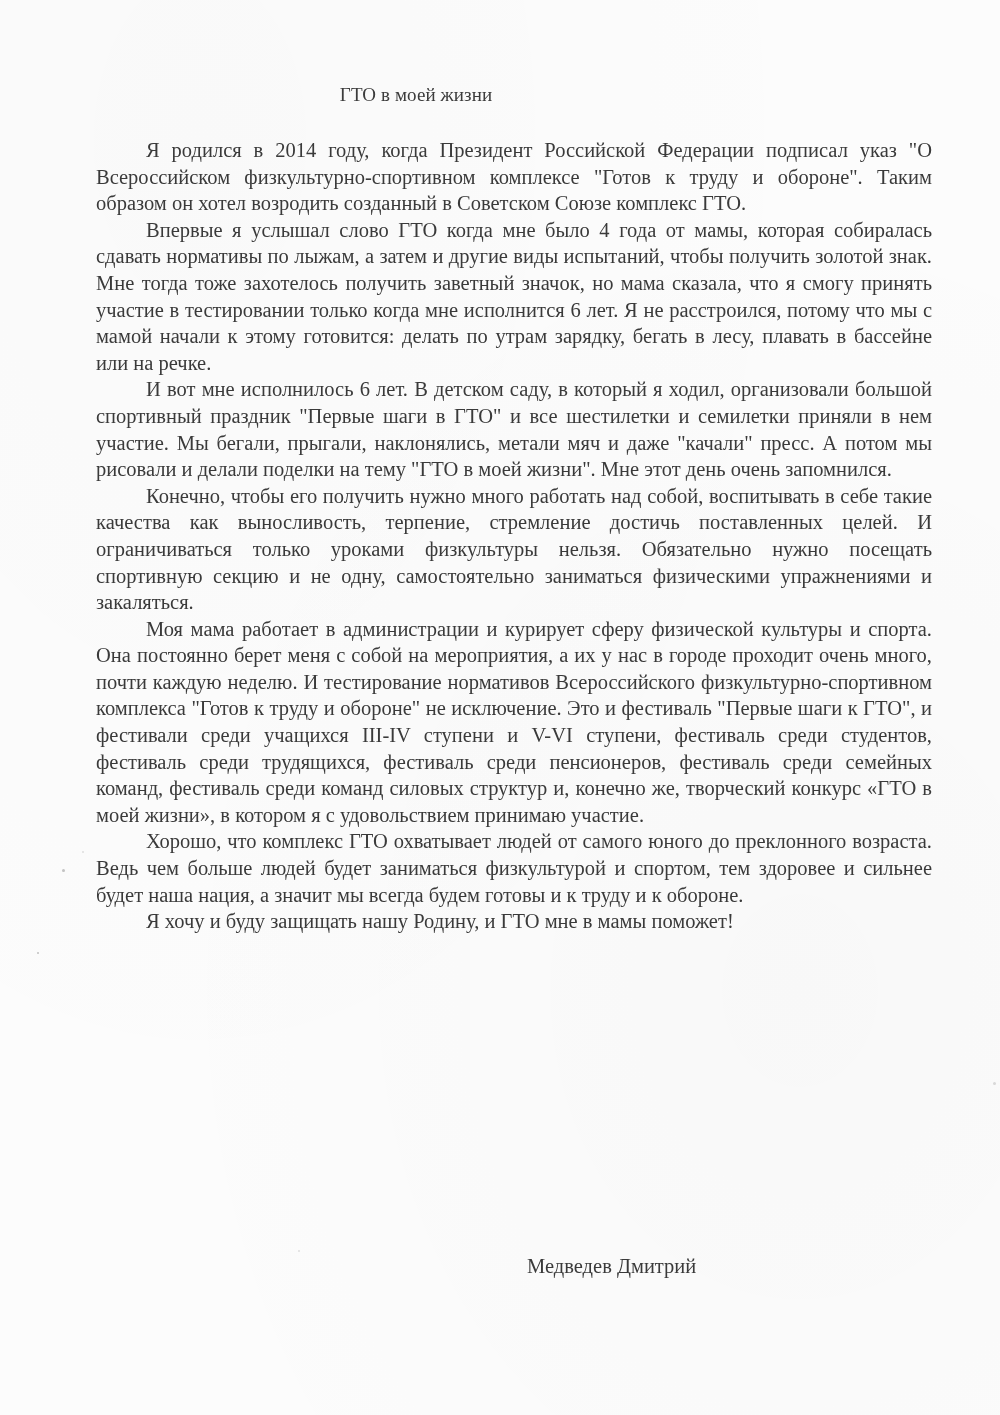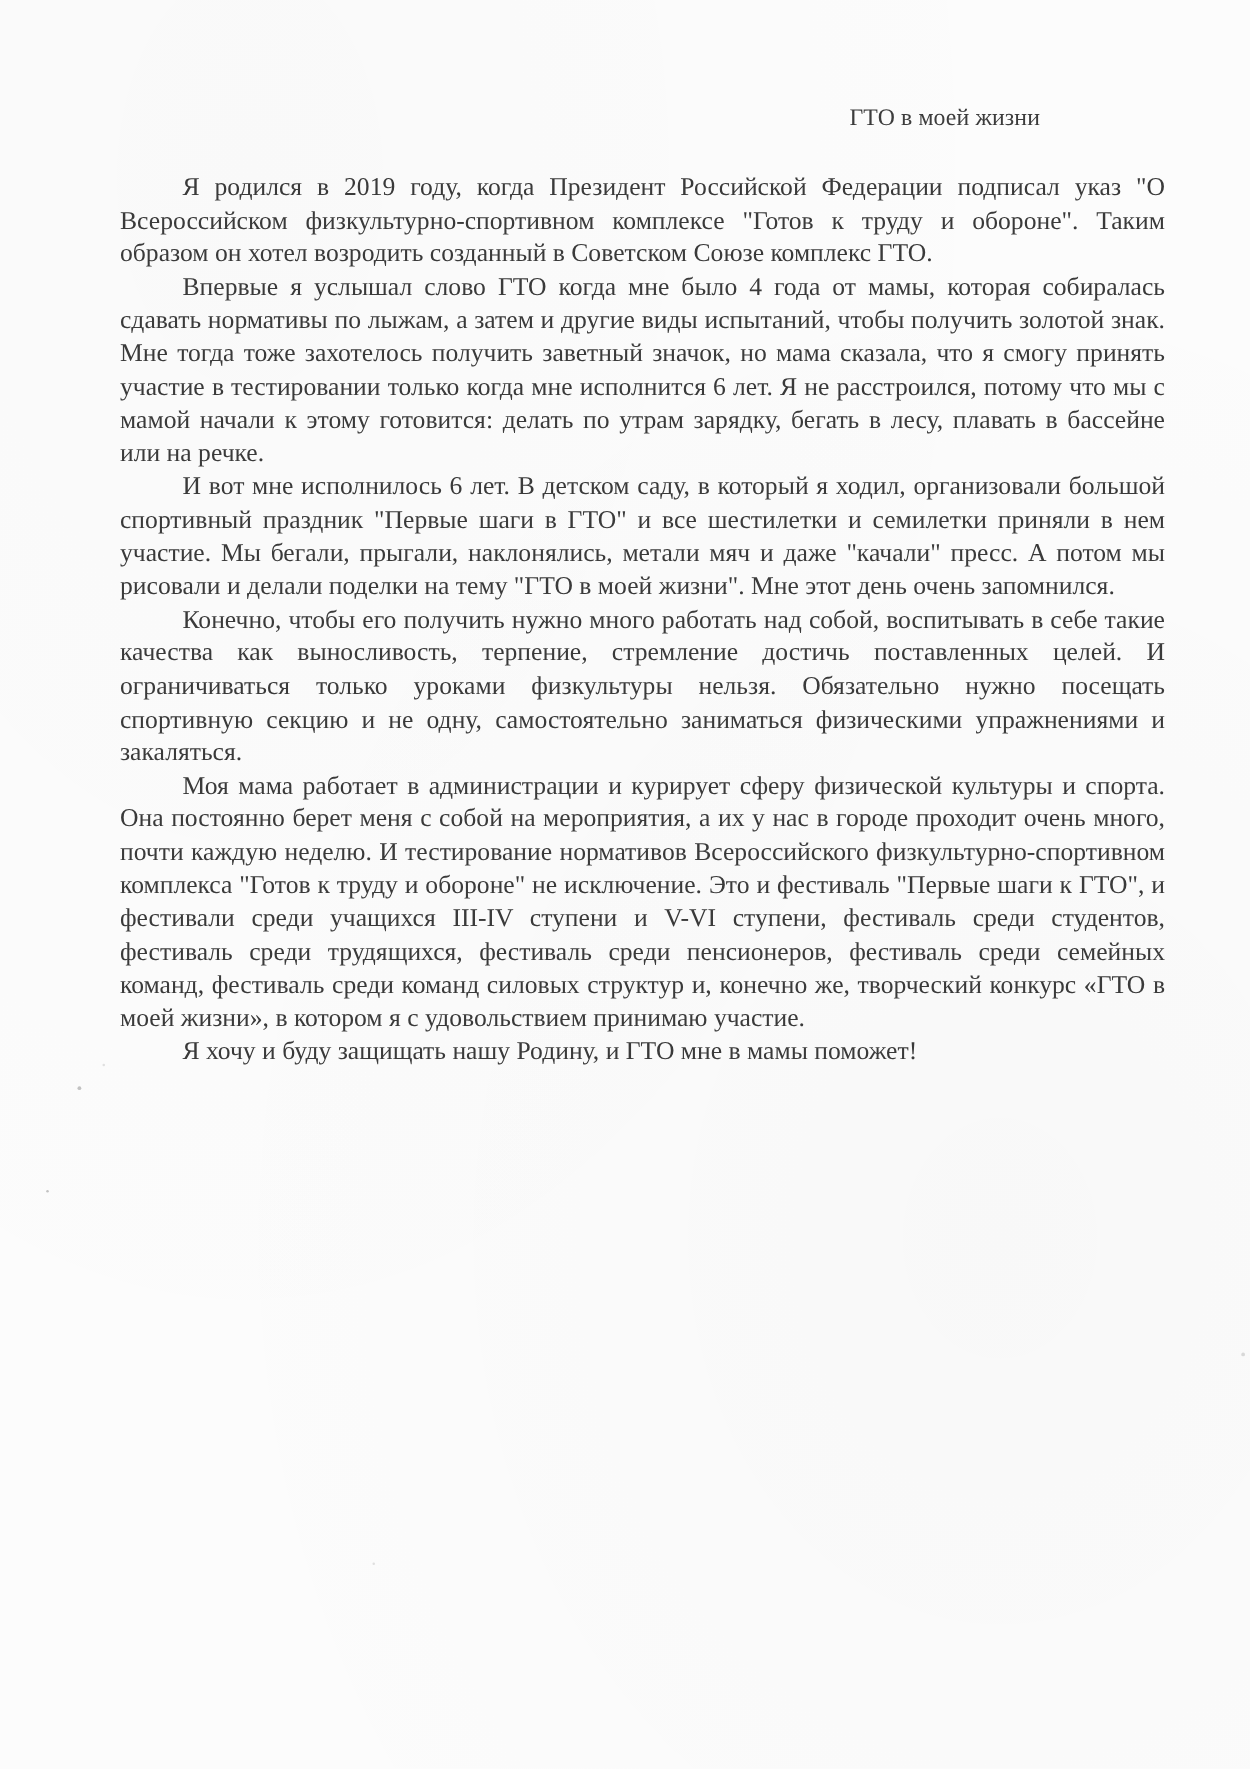--- a/index.html
+++ b/index.html
@@ -18,21 +18,21 @@
     width: 1000px; height: 1415px;
     background:
       radial-gradient(ellipse at 20% 10%, rgba(0,0,0,0.012), transparent 60%),
       radial-gradient(ellipse at 80% 70%, rgba(0,0,0,0.015), transparent 60%),
       #fcfcfc;
   }
   .title {
     position: absolute;
     top: 84px;
     left: 0; width: 832px;
-    text-align: right;
+    text-align: center;
     font-size: 19px;
     letter-spacing: 0.1px;
     color: #3c3c3c;
   }
   .body-text {
     position: absolute;
     top: 137px;
     left: 96px;
     width: 836px;
     font-size: 20.5px;
@@ -62,29 +62,31 @@
   }
 </style>
 </head>
 <body>
 
 <div class="page">
 
   <div class="title">ГТО в моей жизни</div>
 
   <div class="body-text">
-    <p class="para">Я родился в 2019 году, когда Президент Российской Федерации подписал указ "О Всероссийском физкультурно-спортивном комплексе "Готов к труду и обороне". Таким образом он хотел возродить созданный в Советском Союзе комплекс ГТО.</p>
+    <p class="para">Я родился в 2014 году, когда Президент Российской Федерации подписал указ "О Всероссийском физкультурно-спортивном комплексе "Готов к труду и обороне". Таким образом он хотел возродить созданный в Советском Союзе комплекс ГТО.</p>
     <p class="para">Впервые я услышал слово ГТО когда мне было 4 года от мамы, которая собиралась сдавать нормативы по лыжам, а затем и другие виды испытаний, чтобы получить золотой знак. Мне тогда тоже захотелось получить заветный значок, но мама сказала, что я смогу принять участие в тестировании только когда мне исполнится 6 лет. Я не расстроился, потому что мы с мамой начали к этому готовится: делать по утрам зарядку, бегать в лесу, плавать в бассейне или на речке.</p>
     <p class="para">И вот мне исполнилось 6 лет. В детском саду, в который я ходил, организовали большой спортивный праздник "Первые шаги в ГТО" и все шестилетки и семилетки приняли в нем участие. Мы бегали, прыгали, наклонялись, метали мяч и даже "качали" пресс. А потом мы рисовали и делали поделки на тему "ГТО в моей жизни". Мне этот день очень запомнился.</p>
     <p class="para">Конечно, чтобы его получить нужно много работать над собой, воспитывать в себе такие качества как выносливость, терпение, стремление достичь поставленных целей. И ограничиваться только уроками физкультуры нельзя. Обязательно нужно посещать спортивную секцию и не одну, самостоятельно заниматься физическими упражнениями и закаляться.</p>
     <p class="para">Моя мама работает в администрации и курирует сферу физической культуры и спорта. Она постоянно берет меня с собой на мероприятия, а их у нас в городе проходит очень много, почти каждую неделю. И тестирование нормативов Всероссийского физкультурно-спортивном комплекса "Готов к труду и обороне" не исключение. Это и фестиваль "Первые шаги к ГТО", и фестивали среди учащихся III-IV ступени и V-VI ступени, фестиваль среди студентов, фестиваль среди трудящихся, фестиваль среди пенсионеров, фестиваль среди семейных команд, фестиваль среди команд силовых структур и, конечно же, творческий конкурс «ГТО в моей жизни», в котором я с удовольствием принимаю участие.</p>
+    <p class="para">Хорошо, что комплекс ГТО охватывает людей от самого юного до преклонного возраста. Ведь чем больше людей будет заниматься физкультурой и спортом, тем здоровее и сильнее будет наша нация, а значит мы всегда будем готовы и к труду и к обороне.</p>
     <p class="para">Я хочу и буду защищать нашу Родину, и ГТО мне в мамы поможет!</p>
   </div>
 
   <div class="signature">
+    <span class="sig-line">Медведев Дмитрий</span>
   </div>
 
   <div class="speck" style="left:62px;top:869px;width:3px;height:3px;"></div>
   <div class="speck" style="left:37px;top:952px;width:2px;height:2px;"></div>
   <div class="speck" style="left:82px;top:851px;width:2px;height:2px;opacity:0.25;"></div>
   <div class="speck" style="left:993px;top:1082px;width:3px;height:3px;opacity:0.3;"></div>
   <div class="speck" style="left:298px;top:1250px;width:2px;height:2px;opacity:0.25;"></div>
 </div>
 
 </body></html>

